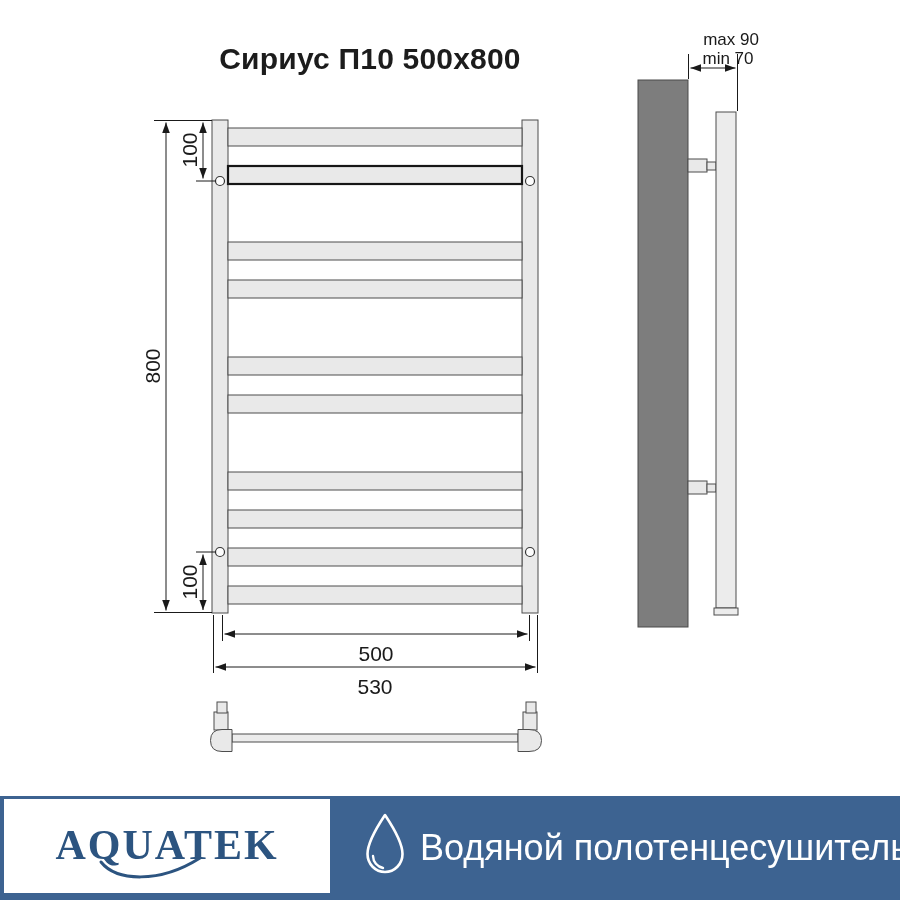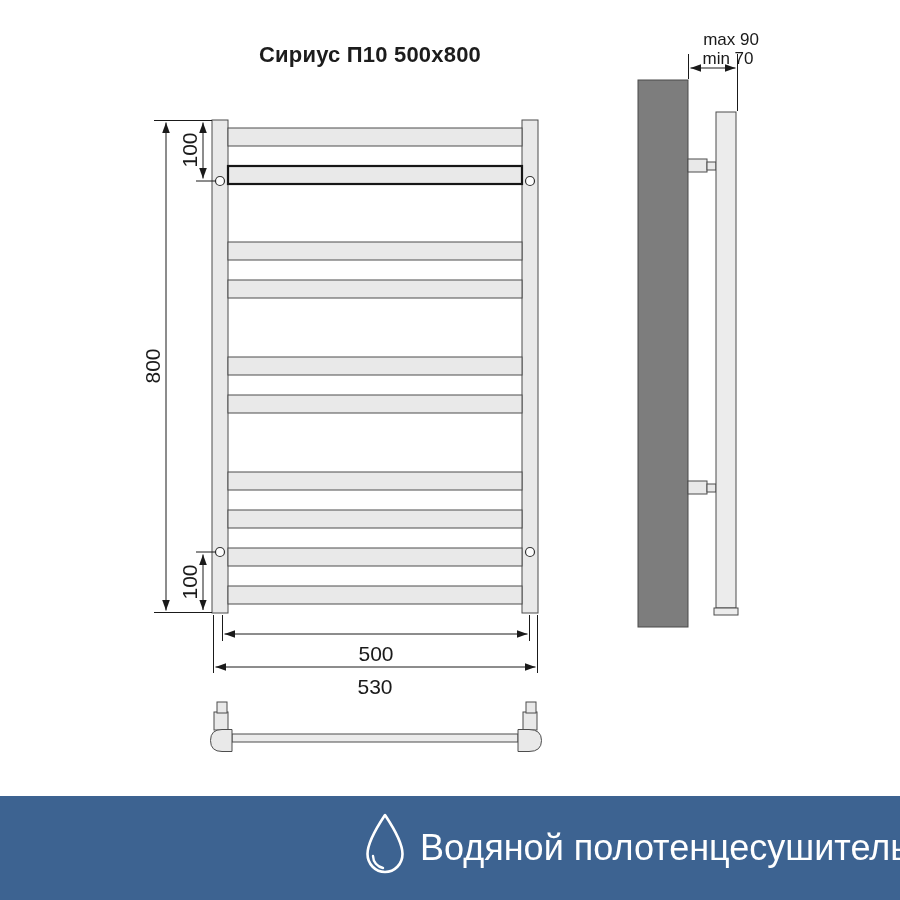--- a/index.html
+++ b/index.html
@@ -2,21 +2,21 @@
 <html><head>
 <meta charset="utf-8">
 <style>
   html,body{margin:0;padding:0;}
   body{
     width:900px;height:900px;position:relative;background:#ffffff;
     font-family:"Liberation Sans",sans-serif;overflow:hidden;
   }
   .title{
     position:absolute;left:170px;top:42px;width:400px;text-align:center;
-    font-size:22px;font-weight:700;color:#1c1c1c;letter-spacing:.2px;
+    font-size:30px;font-weight:700;color:#1c1c1c;letter-spacing:.2px;
   }
   svg.drawing{position:absolute;left:0;top:0;}
   .dim{font-family:"Liberation Sans",sans-serif;font-size:21px;fill:#1a1a1a;}
   .dim-s{font-family:"Liberation Sans",sans-serif;font-size:17px;fill:#1a1a1a;}
   .banner{position:absolute;left:0;top:796px;width:900px;height:104px;}
   .logo-box{position:absolute;left:4px;top:3px;width:326px;height:94px;background:#ffffff;}
   .drop-wrap{position:absolute;left:362px;top:16px;width:46px;height:66px;}
   .product{
     position:absolute;left:420px;top:0;height:104px;display:flex;align-items:center;
     color:#ffffff;font-size:36px;white-space:nowrap;
@@ -106,20 +106,26 @@
     <rect x="217" y="702" width="10" height="11" fill="#e9e9e9" stroke="#4d4d4d" stroke-width="1"></rect>
     <rect x="523" y="712" width="14" height="18" fill="#e9e9e9" stroke="#4d4d4d" stroke-width="1"></rect>
     <rect x="526" y="702" width="10" height="11" fill="#e9e9e9" stroke="#4d4d4d" stroke-width="1"></rect>
     <rect x="232" y="734" width="286" height="8" fill="#ececec" stroke="#4d4d4d" stroke-width="1"></rect>
     <path d="M232,729.5 L222,729.5 Q210.5,729.5 210.5,740.5 Q210.5,751.5 222,751.5 L232,751.5 Z" fill="#e9e9e9" stroke="#4d4d4d" stroke-width="1"></path>
     <path d="M518,729.5 L529,729.5 Q541.5,729.5 541.5,740.5 Q541.5,751.5 529,751.5 L518,751.5 Z" fill="#e9e9e9" stroke="#4d4d4d" stroke-width="1"></path>
   </g>
 </svg>
 
 <div class="banner" style="background:#3d6391">
+  <div class="logo-box">
+    <svg width="326" height="94" viewBox="0 0 326 94">
+      <text x="163" y="60" text-anchor="middle" font-family="Liberation Serif, serif" font-size="42" font-weight="bold" fill="#2c5480" letter-spacing="2">AQUATEK</text>
+      <path d="M97,63 C112,82 155,85 196,59" fill="none" stroke="#2c5480" stroke-width="3" stroke-linecap="round"></path>
+    </svg>
+  </div>
   <div class="drop-wrap">
     <svg width="46" height="66" viewBox="0 0 46 66">
       <path d="M23,3 C17,12 5.5,29 5.5,42 A17.5,18 0 0 0 40.5,42 C40.5,29 29,12 23,3 Z" fill="none" stroke="#ffffff" stroke-width="2.6" stroke-linejoin="round"></path>
       <path d="M11,44 A12.5,12.5 0 0 0 21,56" fill="none" stroke="#ffffff" stroke-width="2.4" stroke-linecap="round"></path>
     </svg>
   </div>
   <div class="product">Водяной полотенцесушитель</div>
 </div>
 
 </body></html>

